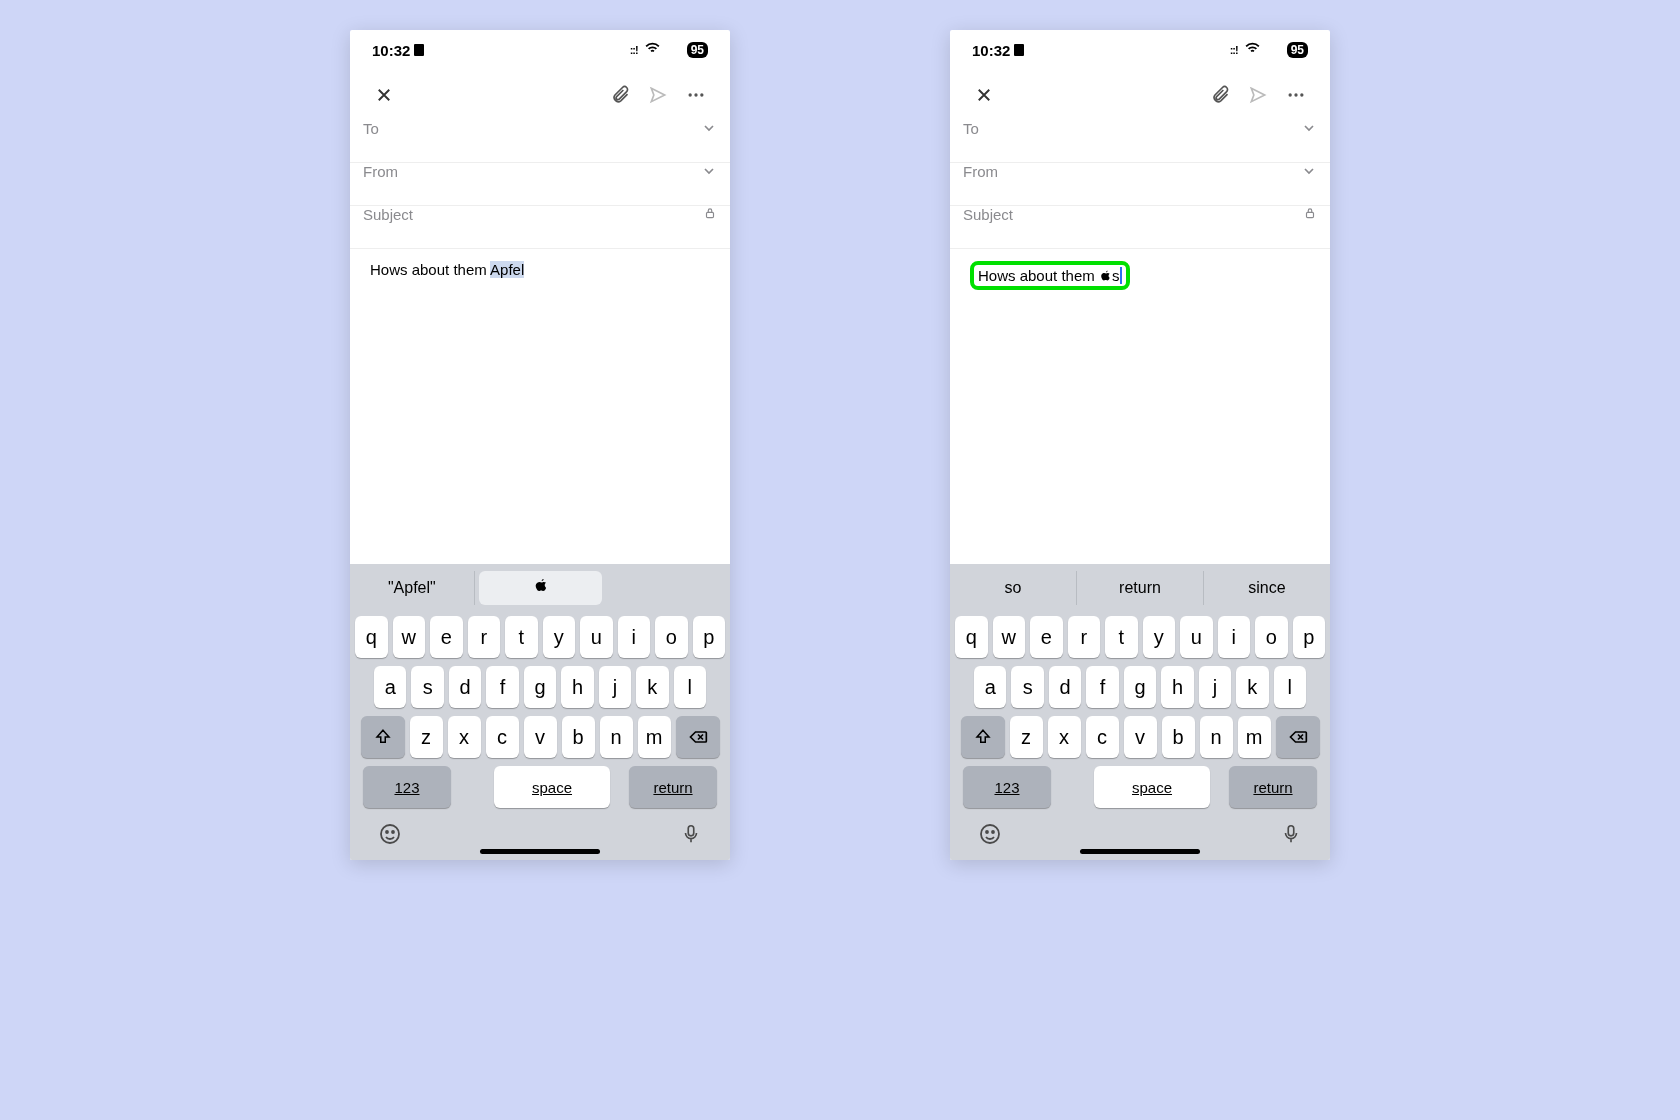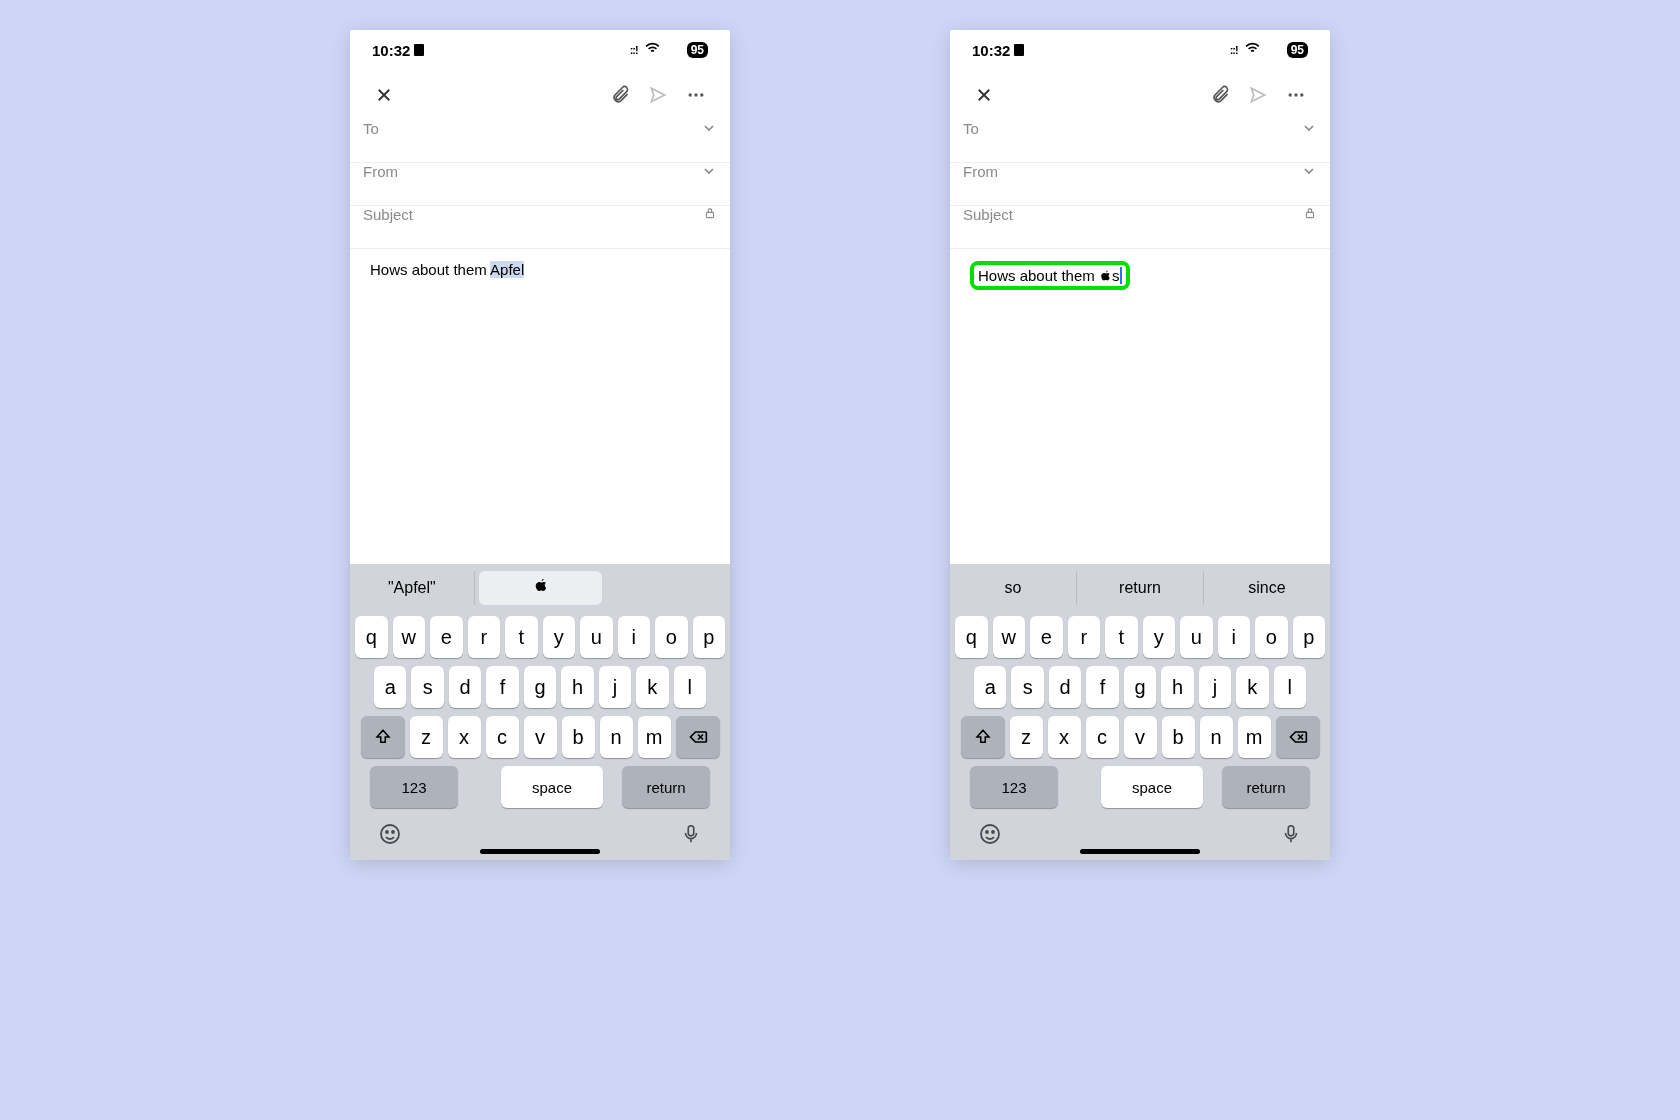--- a/index.html
+++ b/index.html
@@ -117,21 +117,21 @@
     height:42px;
     display:flex;
     align-items:center;
     justify-content:center;
     font-size:20px;
     box-shadow: 0 1px 1px rgba(0,0,0,0.3);
     max-width: 33px;
   }
   .krow.indent { padding-left: 24px; padding-right: 24px;}
   .key.mod { background:#adb2bb; max-width: 44px; flex: 0 0 44px;}
-  .space-row { display:flex; gap:19px; padding: 4px 20px; }
+  .space-row { display:flex; gap:19px; padding: 4px 13px; text-decoration: underline; }
   .space-row .key { max-width:none; font-size:15px;}
   .kmod { background:#adb2bb; flex: 0 0 88px;}
   .kspace { flex:1;margin-left:24px;}
   .bottom-row {
     display:flex;
     align-items:center;
     justify-content:space-between;
     padding: 10px 28px 2px;
   }
   .emoji, .mic { font-size:22px; color:#4a4a4a;}

